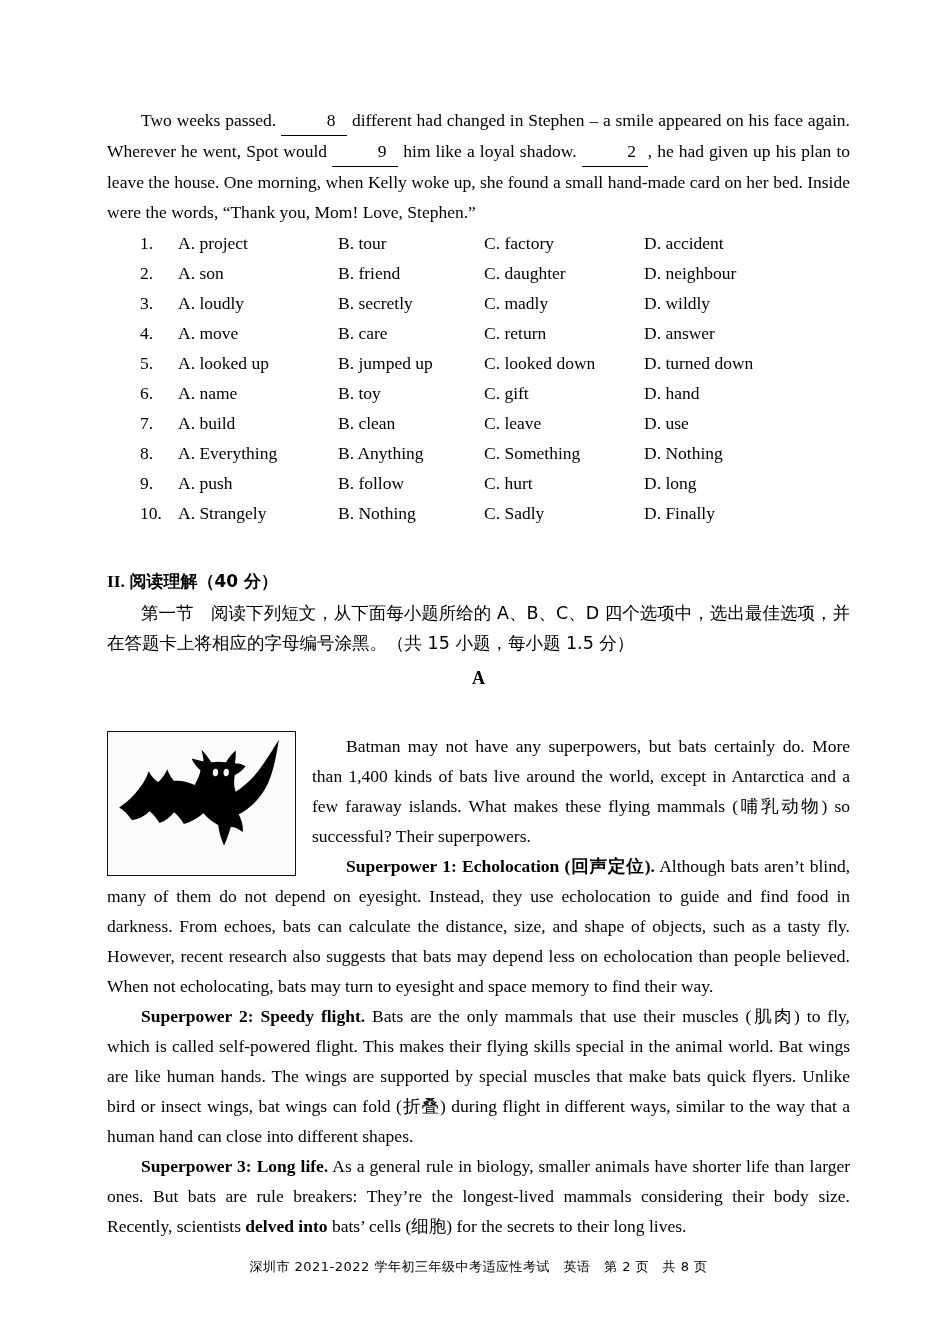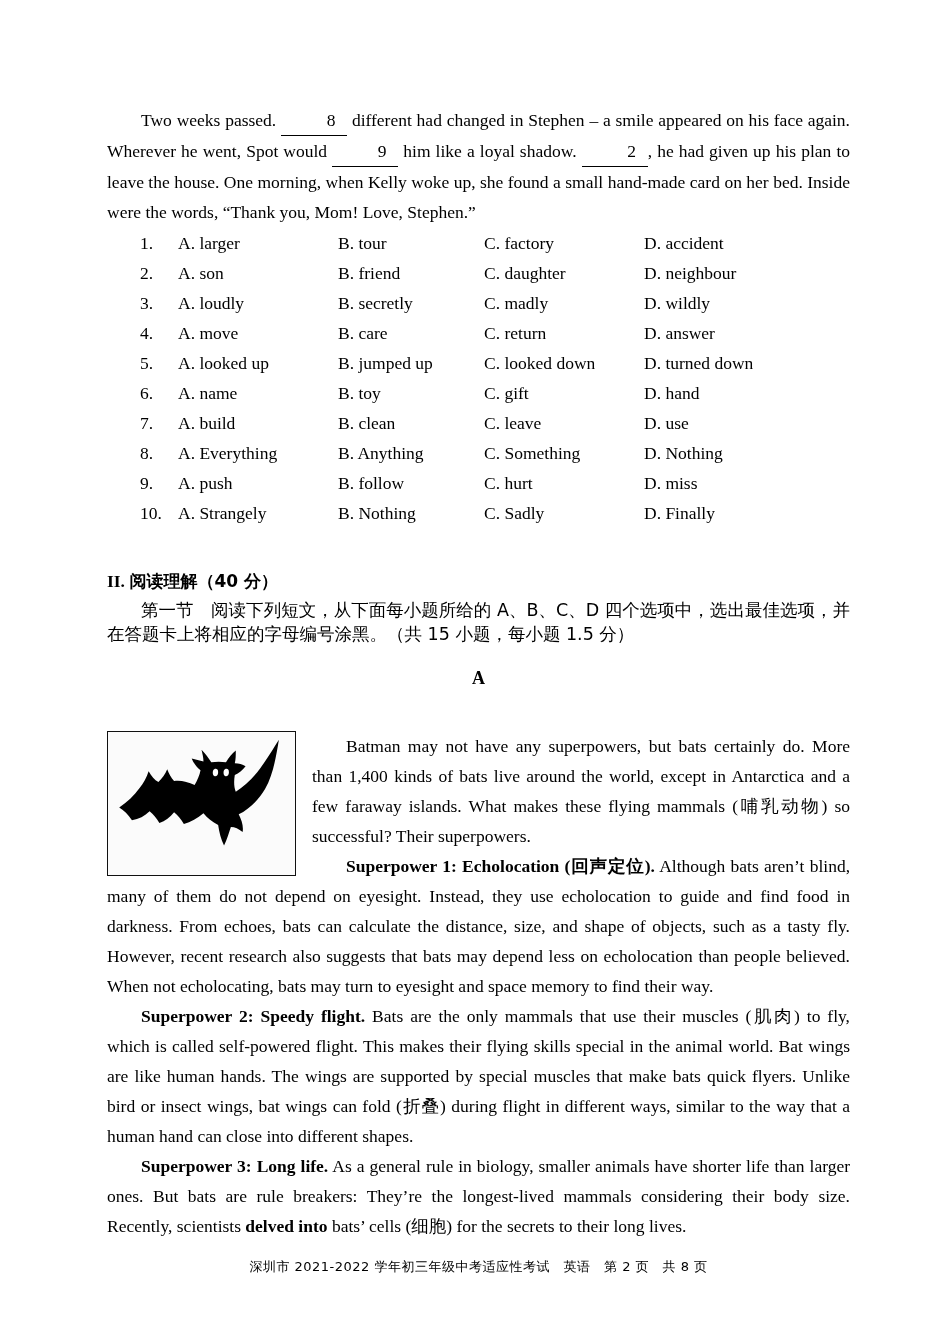--- a/index.html
+++ b/index.html
@@ -75,21 +75,21 @@
     line-height: 29px;
     font-weight: bold;
   }
   .sec-head .rn { font-family: "Liberation Serif", serif; text-align: center; }
   .sec-intro {
     position: absolute;
     left: 0;
     top: 598px;
     width: 743px;
     font-size: 17.5px;
-    line-height: 24px;
+    line-height: 30px;
     text-align: justify;
   }
   .sec-intro .ind { display: inline-block; width: 34px; }
 
   
   .passage-letter {
     position: absolute;
     left: 0;
     top: 665px;
     width: 743px;
@@ -156,21 +156,21 @@
     <span class="blank w2">9</span>
     <span>him like a loyal shadow.</span>
     <span class="blank w3">2</span><span>, he had</span>
     <span>given up his plan to leave the house. One morning, when Kelly woke up, she found a small</span>
     <span>hand-made card on her bed. Inside were the words, “Thank you, Mom! Love, Stephen.”</span>
   </div>
 
   <div class="options">
     <div class="opt-row">
       <span class="opt-num">1.</span>
-      <span class="opt-a">A. larger</span>
+      <span class="opt-a">A. project</span>
       <span class="opt-b">B. tour</span>
       <span class="opt-c">C. factory</span>
       <span class="opt-d">D. accident</span>
     </div>
     <div class="opt-row">
       <span class="opt-num">2.</span>
       <span class="opt-a">A. son</span>
       <span class="opt-b">B. friend</span>
       <span class="opt-c">C. daughter</span>
       <span class="opt-d">D. neighbour</span>
@@ -215,21 +215,21 @@
       <span class="opt-a">A. Everything</span>
       <span class="opt-b">B. Anything</span>
       <span class="opt-c">C. Something</span>
       <span class="opt-d">D. Nothing</span>
     </div>
     <div class="opt-row">
       <span class="opt-num">9.</span>
       <span class="opt-a">A. push</span>
       <span class="opt-b">B. follow</span>
       <span class="opt-c">C. hurt</span>
-      <span class="opt-d">D. miss</span>
+      <span class="opt-d">D. long</span>
     </div>
     <div class="opt-row">
       <span class="opt-num">10.</span>
       <span class="opt-a">A. Strangely</span>
       <span class="opt-b">B. Nothing</span>
       <span class="opt-c">C. Sadly</span>
       <span class="opt-d">D. Finally</span>
     </div>
   </div>
 

